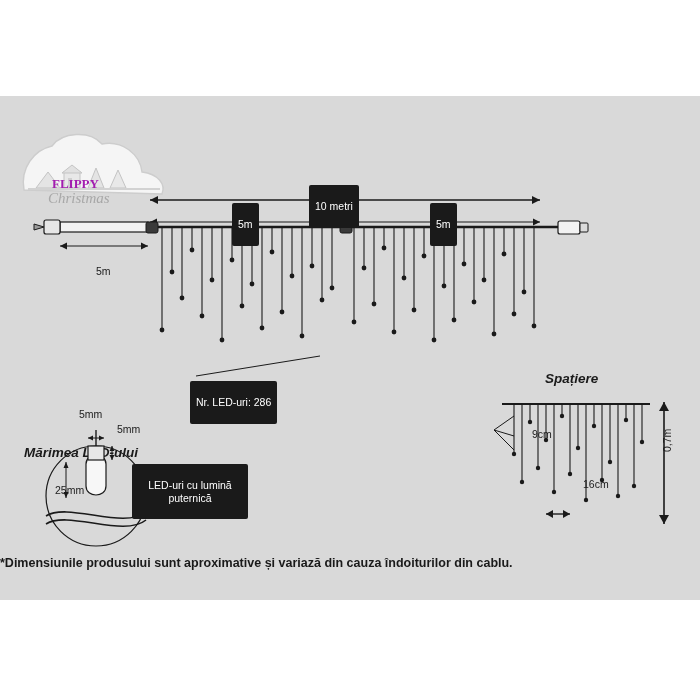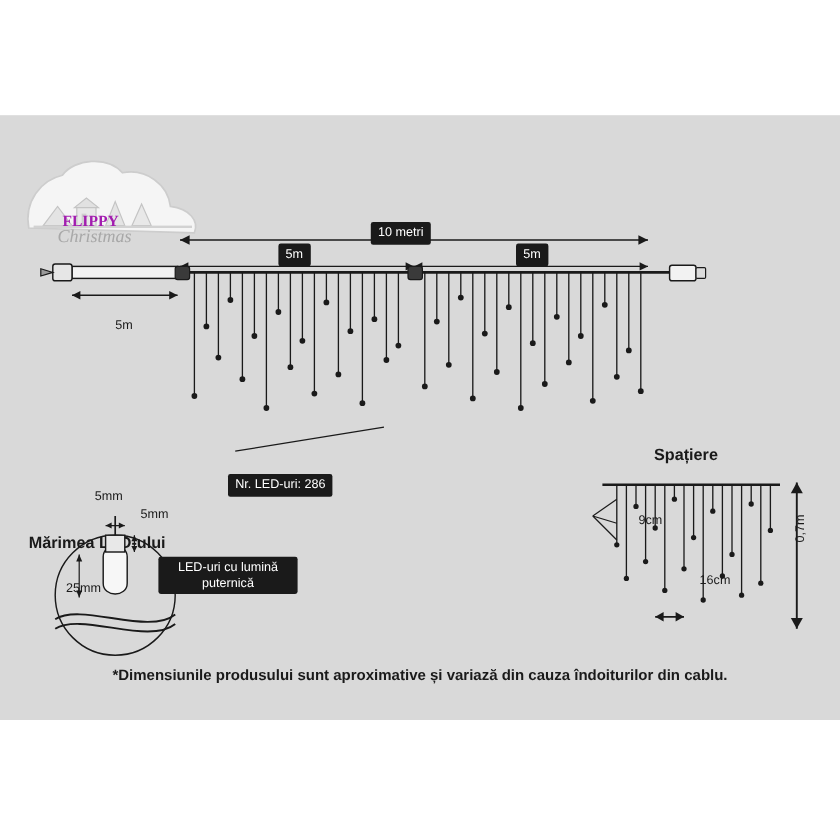--- a/index.html
+++ b/index.html
@@ -2,26 +2,26 @@
 <html><head>
 <meta charset="utf-8">
 <style>
   html,body{margin:0;padding:0;background:#fff;}
   body{width:700px;height:700px;font-family:"Liberation Sans",sans-serif;overflow:hidden;}
   #stage{position:relative;width:700px;height:700px;background:#fff;}
   #panel{position:absolute;left:0;top:96px;width:700px;height:504px;background:#d9d9d9;}
   .abs{position:absolute;}
   #title{left:0;top:128px;width:700px;text-align:center;font-size:31px;font-weight:bold;color:#1a1a1a;letter-spacing:.2px;}
   .lbl{font-size:10.5px;color:#1a1a1a;line-height:1.25;}
-  .tagbox{background:#1a1a1a;color:#fff;font-size:10.5px;padding:3px 6px;border-radius:2px;line-height:1.2;}
-  #footnote{left:0;top:556px;width:700px;text-align:center;font-size:12.5px;font-weight:bold;color:#1a1a1a;}
+  .tagbox{background:#1a1a1a;color:#fff;font-size:10.5px;padding:15px 6px;border-radius:2px;line-height:1.2;}
+  #footnote{left:0;top:556px;width:700px;text-align:left;font-size:12.5px;font-weight:bold;color:#1a1a1a;}
   #watermark{left:18px;top:128px;width:150px;height:86px;opacity:.75;}
   #wm-text{left:52px;top:176px;font-family:"Liberation Serif",serif;font-size:13px;color:#a21caf;font-weight:bold;}
   #wm-text2{left:48px;top:190px;font-family:"Liberation Serif",serif;font-style:italic;font-size:15px;color:#a8a8a8;}
-  .sect-title{font-size:13.5px;font-weight:bold;color:#1a1a1a;}
+  .sect-title{font-size:13.5px;font-weight:bold;color:#1a1a1a;font-style:italic;}
   svg{display:block;}
 </style>
 </head>
 <body>
 
 <div id="stage">
 
   <div id="panel" class="abs"></div>
 
   <svg id="watermark" class="abs" viewBox="0 0 150 86">
@@ -149,21 +149,21 @@
 
     <path d="M176 196 L300 176" stroke="#1a1a1a" stroke-width="1"></path>
   </svg>
 
   <div class="abs tagbox" style="left:309px;top:185px;">10 metri</div>
   <div class="abs tagbox" style="left:232px;top:203px;">5m</div>
   <div class="abs tagbox" style="left:430px;top:203px;">5m</div>
   <div class="abs lbl" style="left:96px;top:265px;">5m</div>
 
 
-  <div class="abs tagbox" style="left:190px;top:395px;text-align:center;">Nr. LED-uri: 286</div>
+  <div class="abs tagbox" style="left:190px;top:381px;text-align:center;">Nr. LED-uri: 286</div>
 
   <div class="abs sect-title" style="left:24px;top:445px;">Mărimea LED-ului</div>
 
   <svg class="abs" style="left:24px;top:400px;" width="180" height="150" viewBox="0 0 180 150">
     <circle cx="72" cy="96" r="50" fill="none" stroke="#1a1a1a" stroke-width="1.2"></circle>
 
     <path d="M62 64 C62 52 82 52 82 64 L82 86 C82 98 62 98 62 86 Z" fill="#f7f7f7" stroke="#1a1a1a" stroke-width="1.2"></path>
     <rect x="64" y="46" width="16" height="14" fill="#e8e8e8" stroke="#1a1a1a" stroke-width="1.2"></rect>
     <line x1="72" y1="30" x2="72" y2="46" stroke="#1a1a1a" stroke-width="1.4"></line>
 

